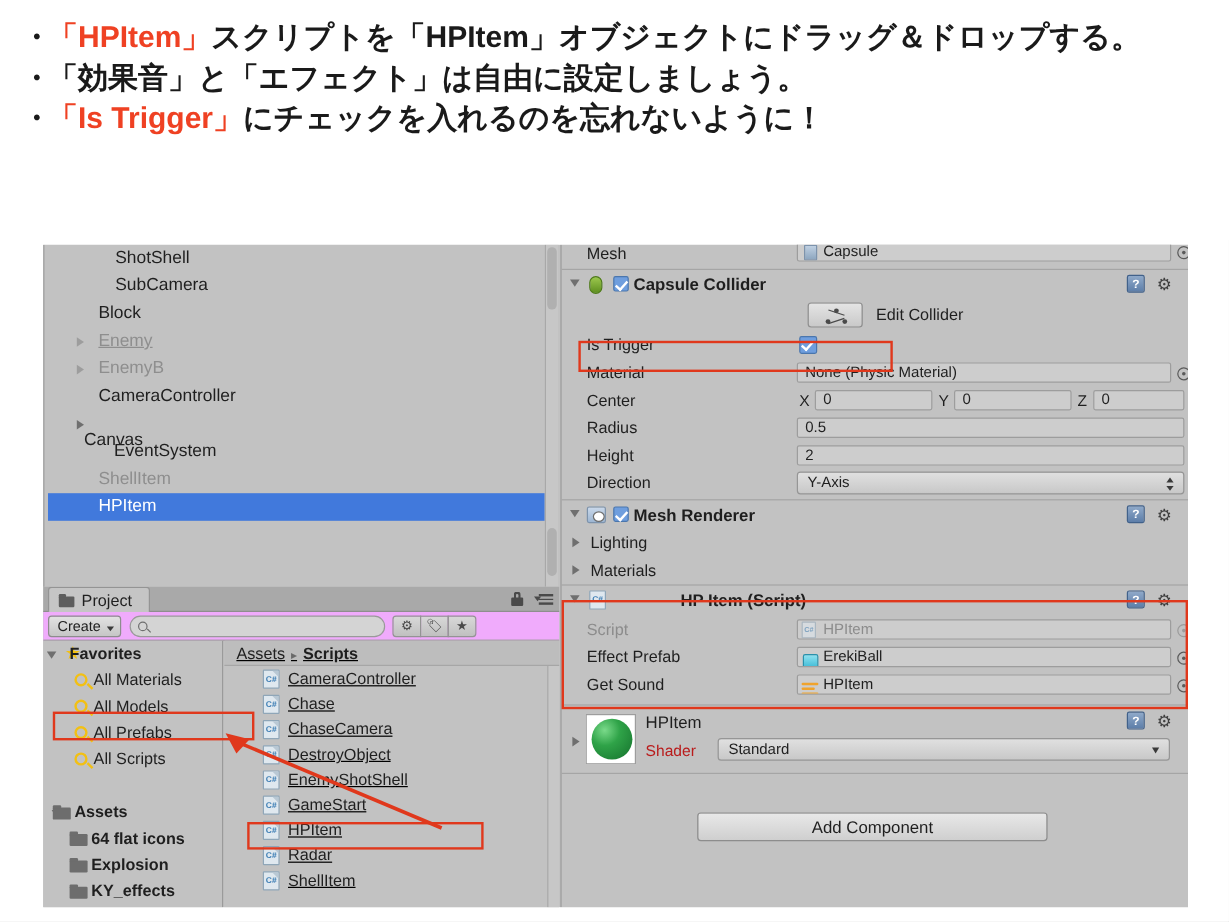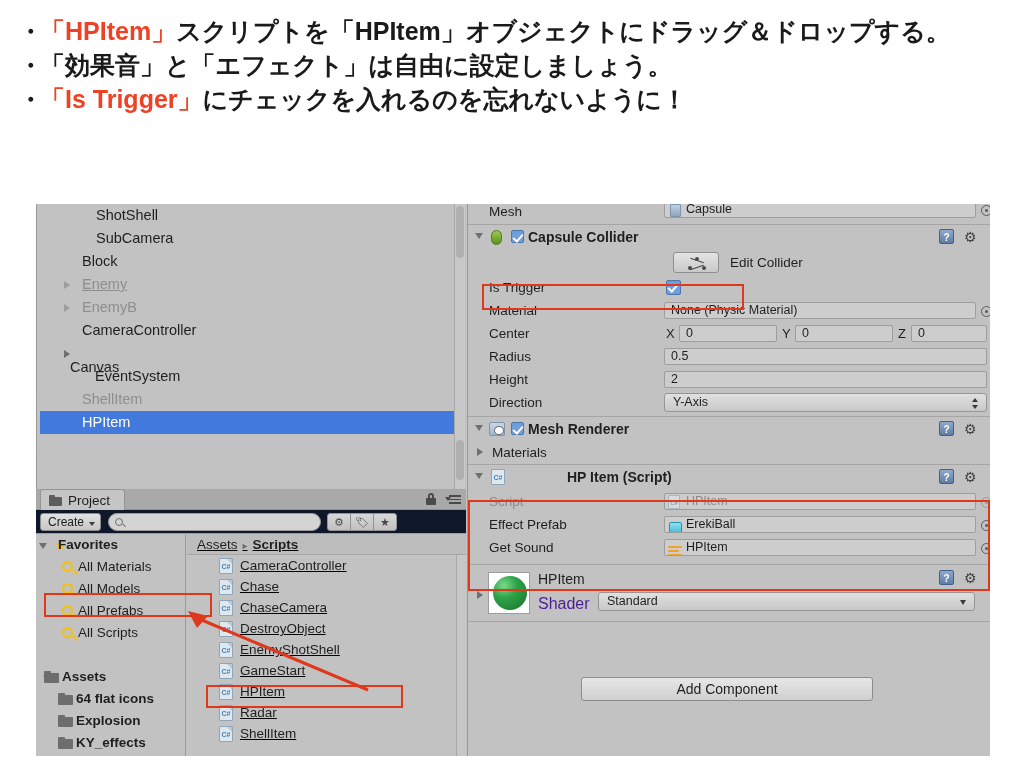--- a/index.html
+++ b/index.html
@@ -62,21 +62,21 @@
     background:#4a4a4a; border-radius:1px; }
   .lock-ico .shk { position:absolute; left:2px; top:0px; width:6px; height:6px;
     border:2px solid #4a4a4a; border-bottom:none; border-radius:3px 3px 0 0; }
   .menu-ico { position:absolute; right:5px; top:6px; width:16px; height:9px; }
   .menu-ico i { position:absolute; left:4px; width:12px; height:1.6px; background:#4a4a4a; display:block;}
   .menu-ico i:nth-child(1){top:0;} .menu-ico i:nth-child(2){top:3.5px;} .menu-ico i:nth-child(3){top:7px;}
   .menu-ico::before { content:""; position:absolute; left:0; top:2px;
     border-top:4px solid #4a4a4a; border-left:3px solid transparent; border-right:3px solid transparent; }
 
   .proj-toolbar { position:absolute; left:0; top:21px; width:430px; height:24px;
-    background:#0f172a; border-bottom:1px solid #9c9c9c; }
+    background:#f0abfc; border-bottom:1px solid #9c9c9c; }
   .create-btn { position:absolute; left:4px; top:3px; height:18px; padding:0 16px 0 7px;
     background:linear-gradient(#e2e2e2,#c6c6c6); border:1px solid #8d8d8d; border-radius:3px;
     font-size:12px; line-height:17px; color:#202020; }
   .create-btn::after { content:""; position:absolute; right:5px; top:8px;
     border-top:4px solid #3a3a3a; border-left:3px solid transparent; border-right:3px solid transparent; }
   .search-box { position:absolute; left:72px; top:3px; width:213px; height:18px;
     background:#d4d4d4; border:1px solid #9a9a9a; border-radius:9px; }
   .search-box .mag { position:absolute; left:6px; top:4px; width:8px; height:8px;
     border:1.4px solid #6e6e6e; border-radius:50%; }
   .search-box .mag::after { content:""; position:absolute; left:6px; top:6px; width:4px;
@@ -471,20 +471,24 @@
     <div class="comp-head">
       <div class="ctri"></div>
       <div class="meshrend-ico"></div>
       <div class="chk" style="left:43px;"></div>
       <div class="ctitle" style="left:60px;">Mesh Renderer</div>
       <div class="help-ico">?</div>
       <div class="gear-ico">⚙</div>
     </div>
     <div class="trirow">
       <div class="rtri"></div>
+      <div class="lab">Lighting</div>
+    </div>
+    <div class="trirow">
+      <div class="rtri"></div>
       <div class="lab">Materials</div>
     </div>
 
     <div class="divider"></div>
 
     <div class="comp-head" style="height:25px;">
       <div class="ctri"></div>
       <div class="script-ico">C#</div>
       <div class="ctitle" style="left:60px; line-height:25px;margin-left:39px;">HP Item (Script)</div>
       <div class="help-ico">?</div>
@@ -523,21 +527,21 @@
     </div>
 
     <div class="divider" style="margin-top:5px;"></div>
 
     <div style="position:relative; height:56px;">
       <div class="matprev">
         <div class="matsphere"></div>
       </div>
       <div class="rtri" style="position:absolute; left:9px; top:26px; border-left:6px solid #6f6f6f; border-top:4.5px solid transparent; border-bottom:4.5px solid transparent;"></div>
       <div style="position:absolute; left:70px; top:6px; font-size:14px; color:#1f1f1f;">HPItem</div>
-      <div style="position:absolute; left:70px; top:30px; font-size:16px; color:#4c1d95;">Shader</div>
+      <div style="position:absolute; left:70px; top:30px; font-size:13px; color:#b91c1c;">Shader</div>
       <div class="popup" style="left:130px; top:27px; width:377px;">
         <span>Standard</span>
         <span style="position:absolute; right:8px; top:7px; border-top:5px solid #3a3a3a; border-left:3.5px solid transparent; border-right:3.5px solid transparent;"></span>
       </div>
       <div class="help-ico" style="top:5px;">?</div>
       <div class="gear-ico" style="top:5px;">⚙</div>
     </div>
 
     <div class="divider"></div>
   </div>

